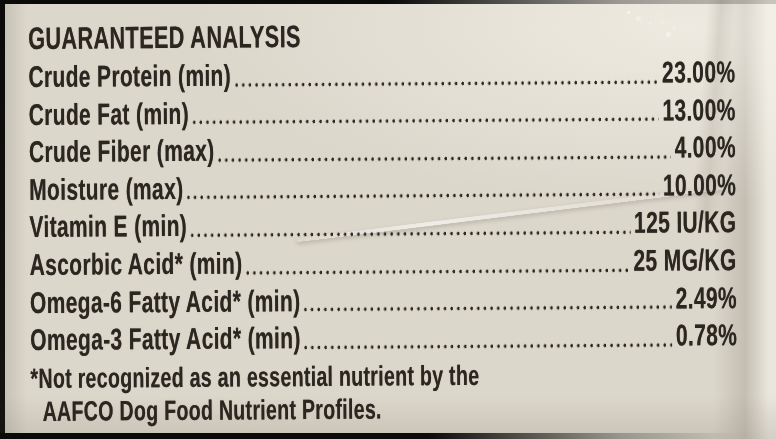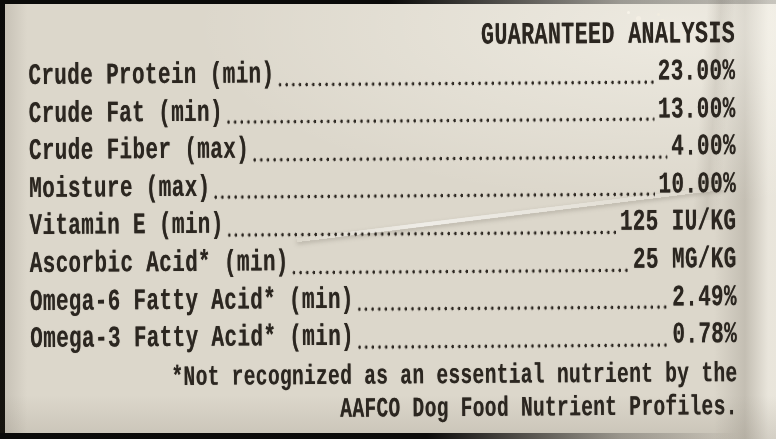--- a/index.html
+++ b/index.html
@@ -6,22 +6,21 @@
     --paper:#dcd7cb;
     --ink:#2b2620;
     --edge:#0a0a09;
   }
   html,body{margin:0;padding:0;background:#222;}
   .photo{
     position:relative;
     width:776px;height:439px;
     overflow:hidden;
     background:var(--edge);
-    font-family:Liberation Mono, monospace;
-    text-align:right;
+    font-family:Liberation Sans, sans-serif;
   }
   .paper{
     position:absolute; inset:0;
     background:
       radial-gradient(140% 90% at 88% 6%, rgba(255,253,246,0.50) 0%, rgba(255,253,246,0) 45%),
       linear-gradient(90deg, rgba(105,98,88,0.22) 0%, rgba(105,98,88,0) 3.5%),
       linear-gradient(0deg,  rgba(125,117,104,0.20) 0%, rgba(125,117,104,0) 10%),
       linear-gradient(90deg, rgba(0,0,0,0) 92%, rgba(108,102,92,0.22) 96%, rgba(244,241,233,0.55) 99%),
       var(--paper);
   }

